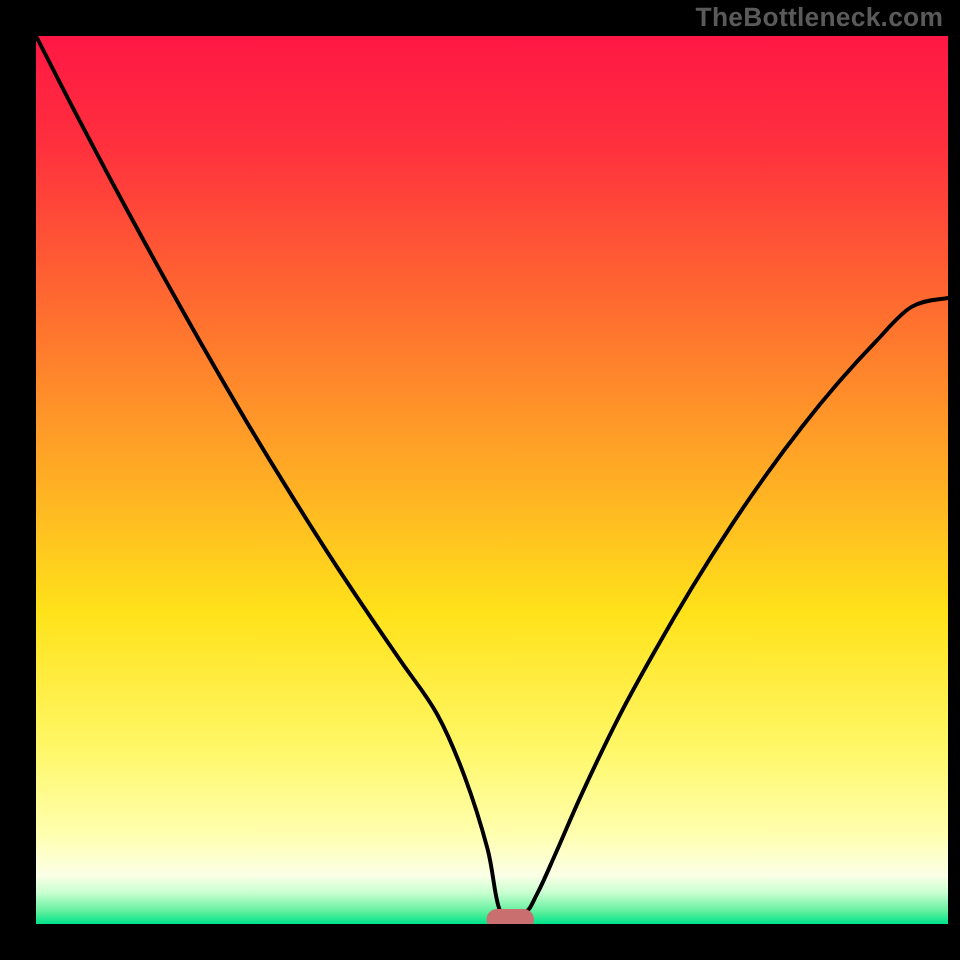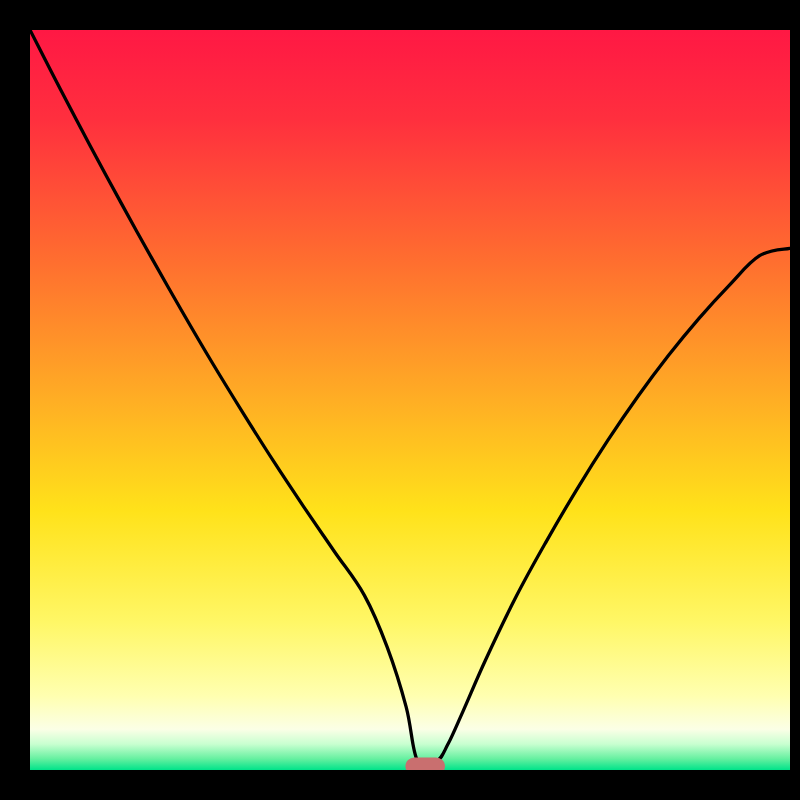--- a/index.html
+++ b/index.html
@@ -30,20 +30,21 @@
   svg.plot {
     position: absolute;
     top: 0;
     left: 0;
   }
 </style>
 </head>
 <body>
 
 <div class="frame">
+  <div class="watermark">TheBottleneck.com</div>
 
   <svg class="plot" width="800" height="800" viewBox="0 0 800 800">
     <defs>
       <linearGradient id="bg-grad" x1="0" y1="0" x2="0" y2="1">
           <stop offset="0.00%" stop-color="#ff1844"></stop>
           <stop offset="12.00%" stop-color="#ff2f3e"></stop>
           <stop offset="30.00%" stop-color="#ff6a30"></stop>
           <stop offset="50.00%" stop-color="#ffae24"></stop>
           <stop offset="65.00%" stop-color="#ffe21a"></stop>
           <stop offset="80.00%" stop-color="#fff766"></stop>

